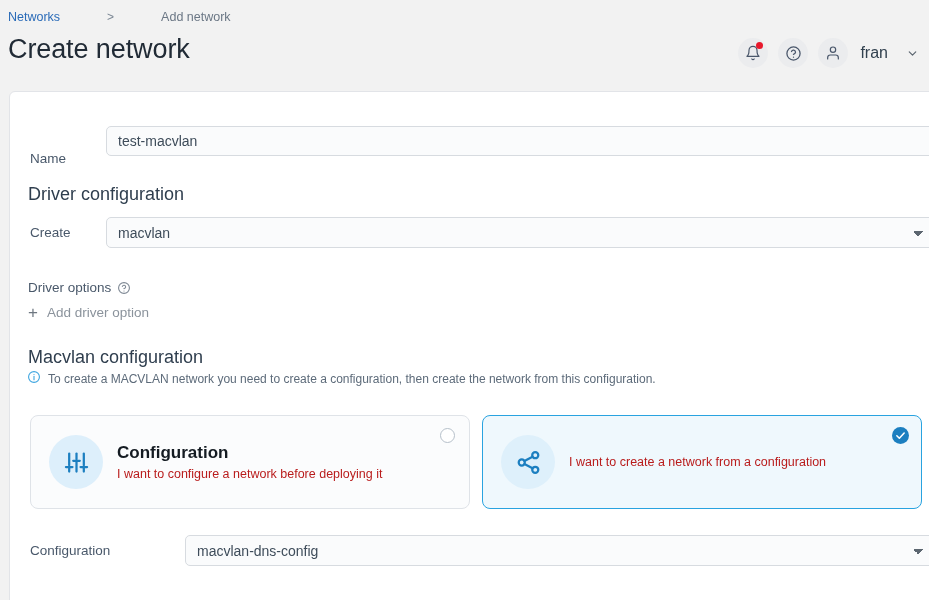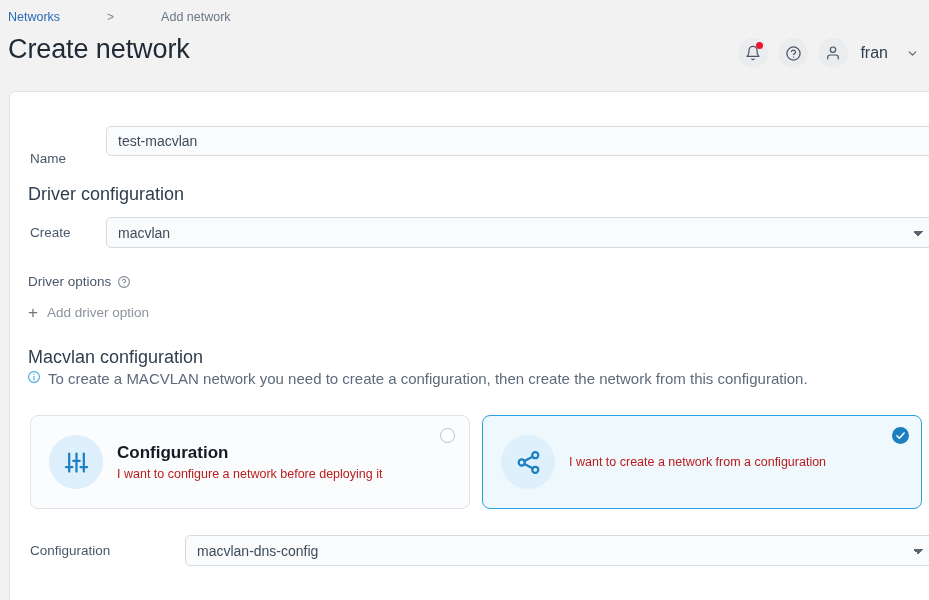--- a/index.html
+++ b/index.html
@@ -141,21 +141,21 @@
   #heading-macvlan { left: 18px; top: 255px; }
 
   
   #row-driver { left: 20px; top: 125px; width: 905px; }
   #row-driver .field-label { width: 76px; flex: 0 0 76px; }
   #driver-select { flex: 1 1 auto; width: 818px; height: 31px; }
 
   
   .driver-options-label {
     position: absolute;
-    left: 18px; top: 182px;
+    left: 18px; top: 188px;
     display: flex; align-items: center;
     gap: 6px;
     font-size: 13.5px;
     color: #49586a;
   }
   .help-icon { display: flex; align-items: center; cursor: pointer; }
 
   .add-option {
     position: absolute;
     left: 18px; top: 212px;
@@ -171,21 +171,21 @@
     color: #6e7781;
     font-weight: 300;
   }
 
   
   .info-note {
     position: absolute;
     left: 17px; top: 278px;
     display: flex; align-items: flex-start;
     gap: 7px;
-    font-size: 15px;
+    font-size: 12px;
     color: #5d6b7a;
   }
   .info-note .note-text { line-height: 16px; padding-top: 1px; }
 
   
   .choice-cards {
     position: absolute;
     left: 20px; top: 323px;
     display: flex;
     gap: 12px;

